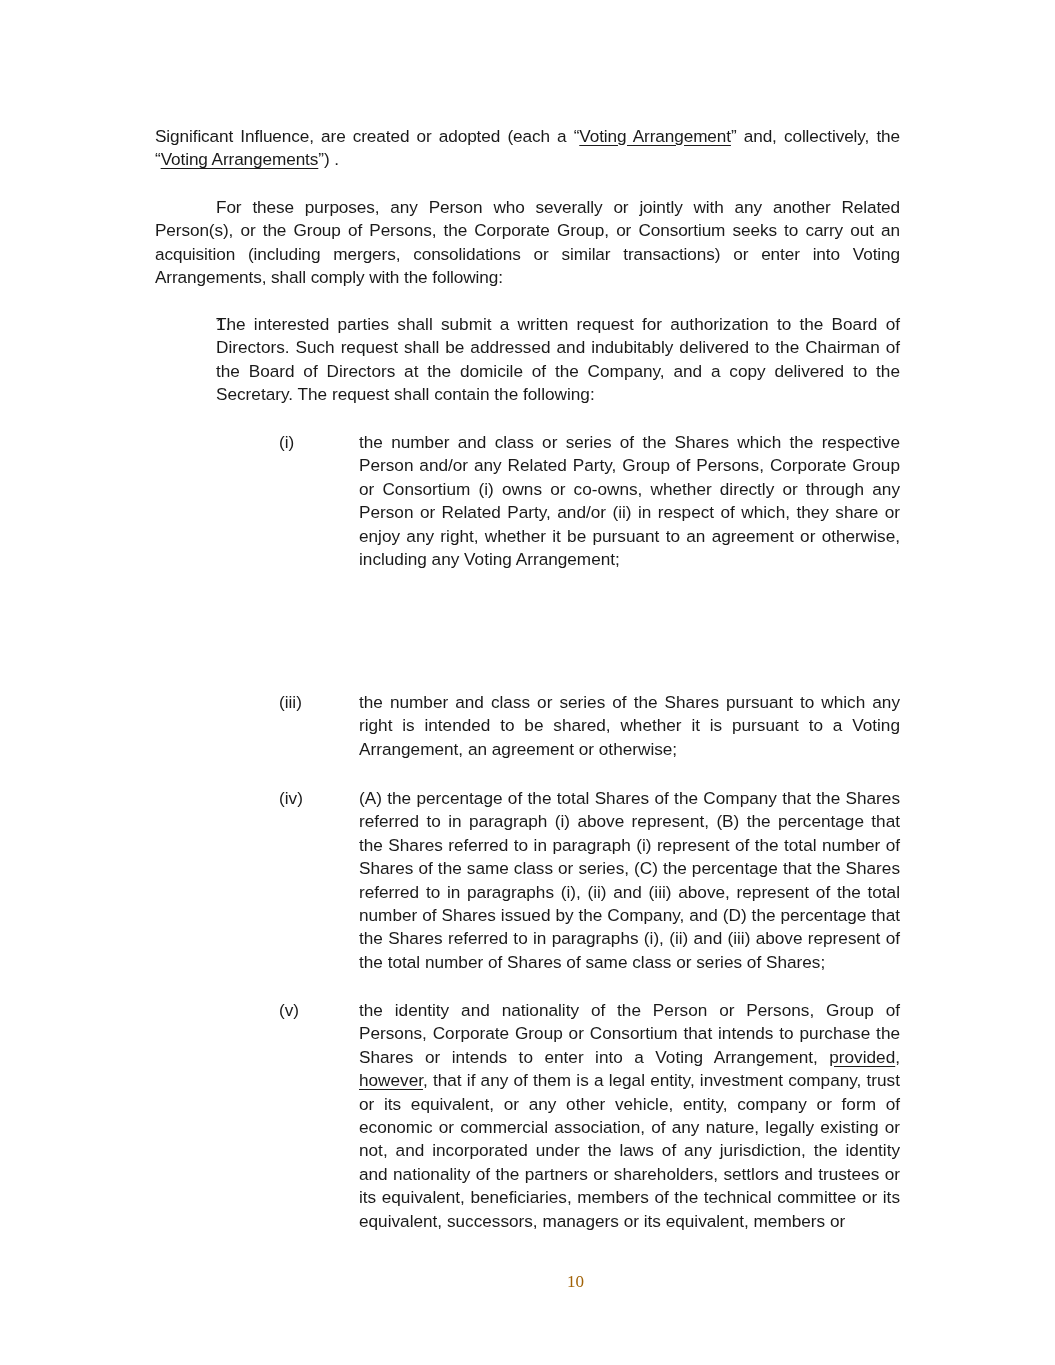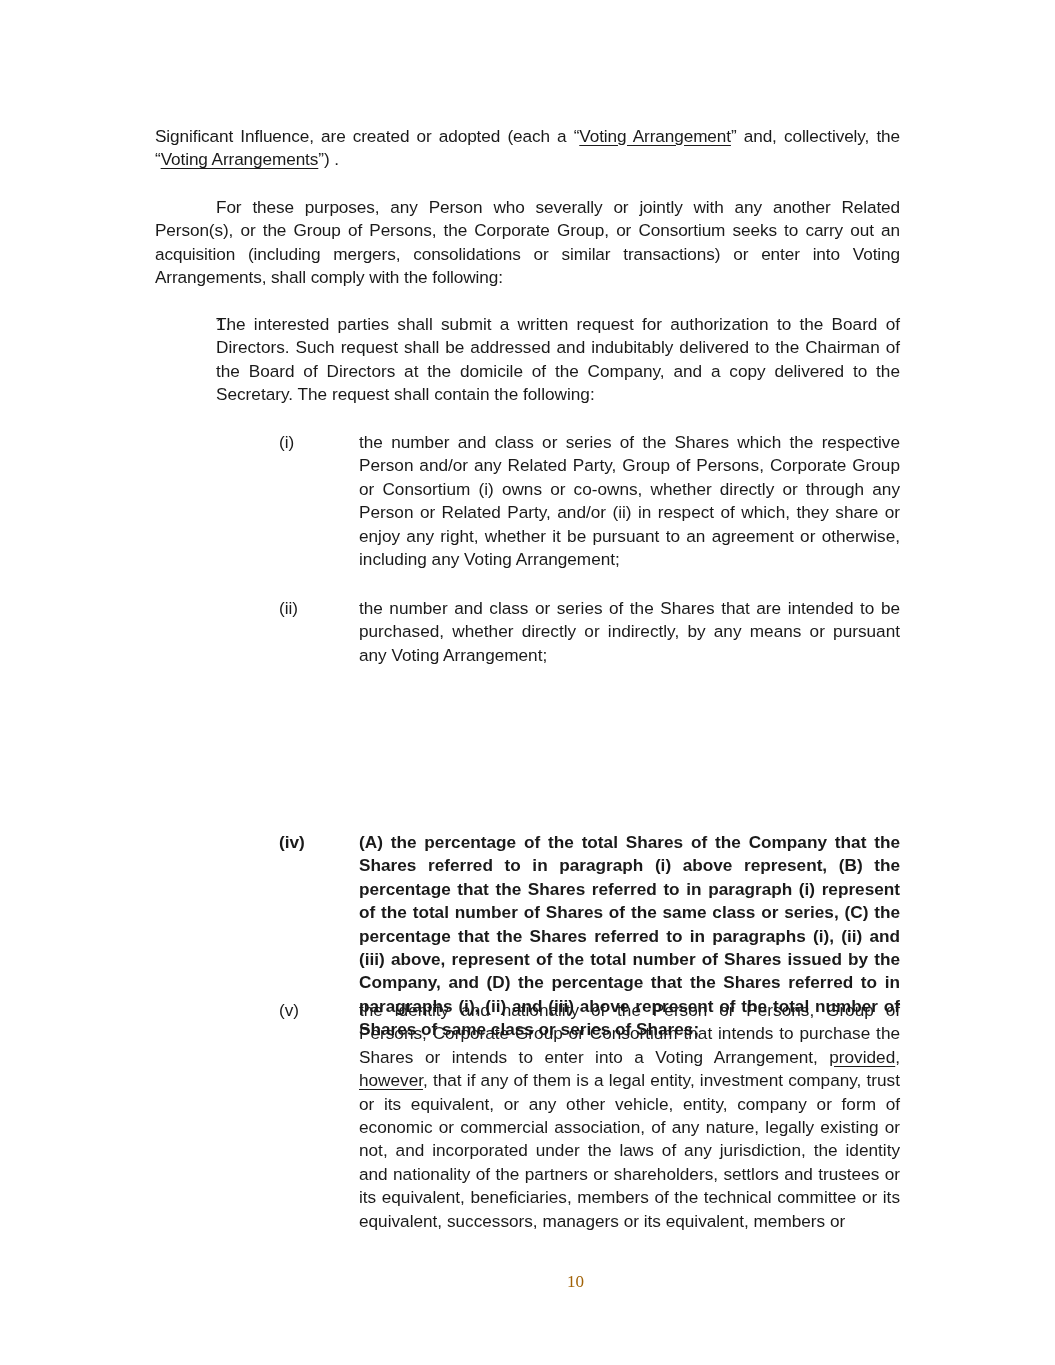--- a/index.html
+++ b/index.html
@@ -60,21 +60,21 @@
       left: 0;
       top: 0;
     }
     .sub .body {
       margin-left: 80px;
       text-align: justify;
     }
     .sub-i   { top: 431px; }
     .sub-ii  { top: 597px; }
     .sub-iii { top: 691px; }
-    .sub-iv  { top: 831px; font-weight: bold; }
+    .sub-iv  { top: 787px; }
     .sub-v   { top: 999px; }
     .u { text-decoration: underline; text-underline-offset: 3px; }
     .page-number {
       position: absolute;
       top: 1272px;
       left: 0;
       width: 1055px;
       text-align: center;
       font-family: "Liberation Serif", "DejaVu Serif", serif;
       font-size: 17px;
@@ -94,25 +94,25 @@
   <div class="item1">
     <span class="num">1.</span>
     <div class="body">The interested parties shall submit a written request for authorization to the Board of Directors. Such request shall be addressed and indubitably delivered to the Chairman of the Board of Directors at the domicile of the Company, and a copy delivered to the Secretary. The request shall contain the following:</div>
   </div>
 
   <div class="sub sub-i">
     <span class="label">(i)</span>
     <div class="body">the number and class or series of the Shares which the respective Person and/or any Related Party, Group of Persons, Corporate Group or Consortium (i) owns or co-owns, whether directly or through any Person or Related Party, and/or (ii) in respect of which, they share or enjoy any right, whether it be pursuant to an agreement or otherwise, including any Voting Arrangement;</div>
   </div>
 
-  <div class="sub sub-ii">
-    <span class="label">(ii)</span>
-    <div class="body">the number and class or series of the Shares that are intended to be purchased, whether directly or indirectly, by any means or pursuant any Voting Arrangement;</div>
+
+  <div class="sub sub-iii">
+    <span class="label">(iii)</span>
+    <div class="body">the number and class or series of the Shares pursuant to which any right is intended to be shared, whether it is pursuant to a Voting Arrangement, an agreement or otherwise;</div>
   </div>
-
 
   <div class="sub sub-iv">
     <span class="label">(iv)</span>
     <div class="body">(A) the percentage of the total Shares of the Company that the Shares referred to in paragraph (i) above represent, (B) the percentage that the Shares referred to in paragraph (i) represent of the total number of Shares of the same class or series, (C) the percentage that the Shares referred to in paragraphs (i), (ii) and (iii) above, represent of the total number of Shares issued by the Company, and (D) the percentage that the Shares referred to in paragraphs (i), (ii) and (iii) above represent of the total number of Shares of same class or series of Shares;</div>
   </div>
 
   <div class="sub sub-v">
     <span class="label">(v)</span>
     <div class="body"><span>the identity and nationality of the Person or Persons, Group of Persons, Corporate Group or Consortium that intends to purchase the Shares or intends to enter into a Voting Arrangement, </span><span class="u">provided</span><span>, </span><span class="u">however</span><span>, that if any of them is a legal entity, investment company, trust or its equivalent, or any other vehicle, entity, company or form of economic or commercial association, of any nature, legally existing or not, and incorporated under the laws of any jurisdiction, the identity and nationality of the partners or shareholders, settlors and trustees or its equivalent, beneficiaries, members of the technical committee or its equivalent, successors, managers or its equivalent, members or</span></div>
   </div>

